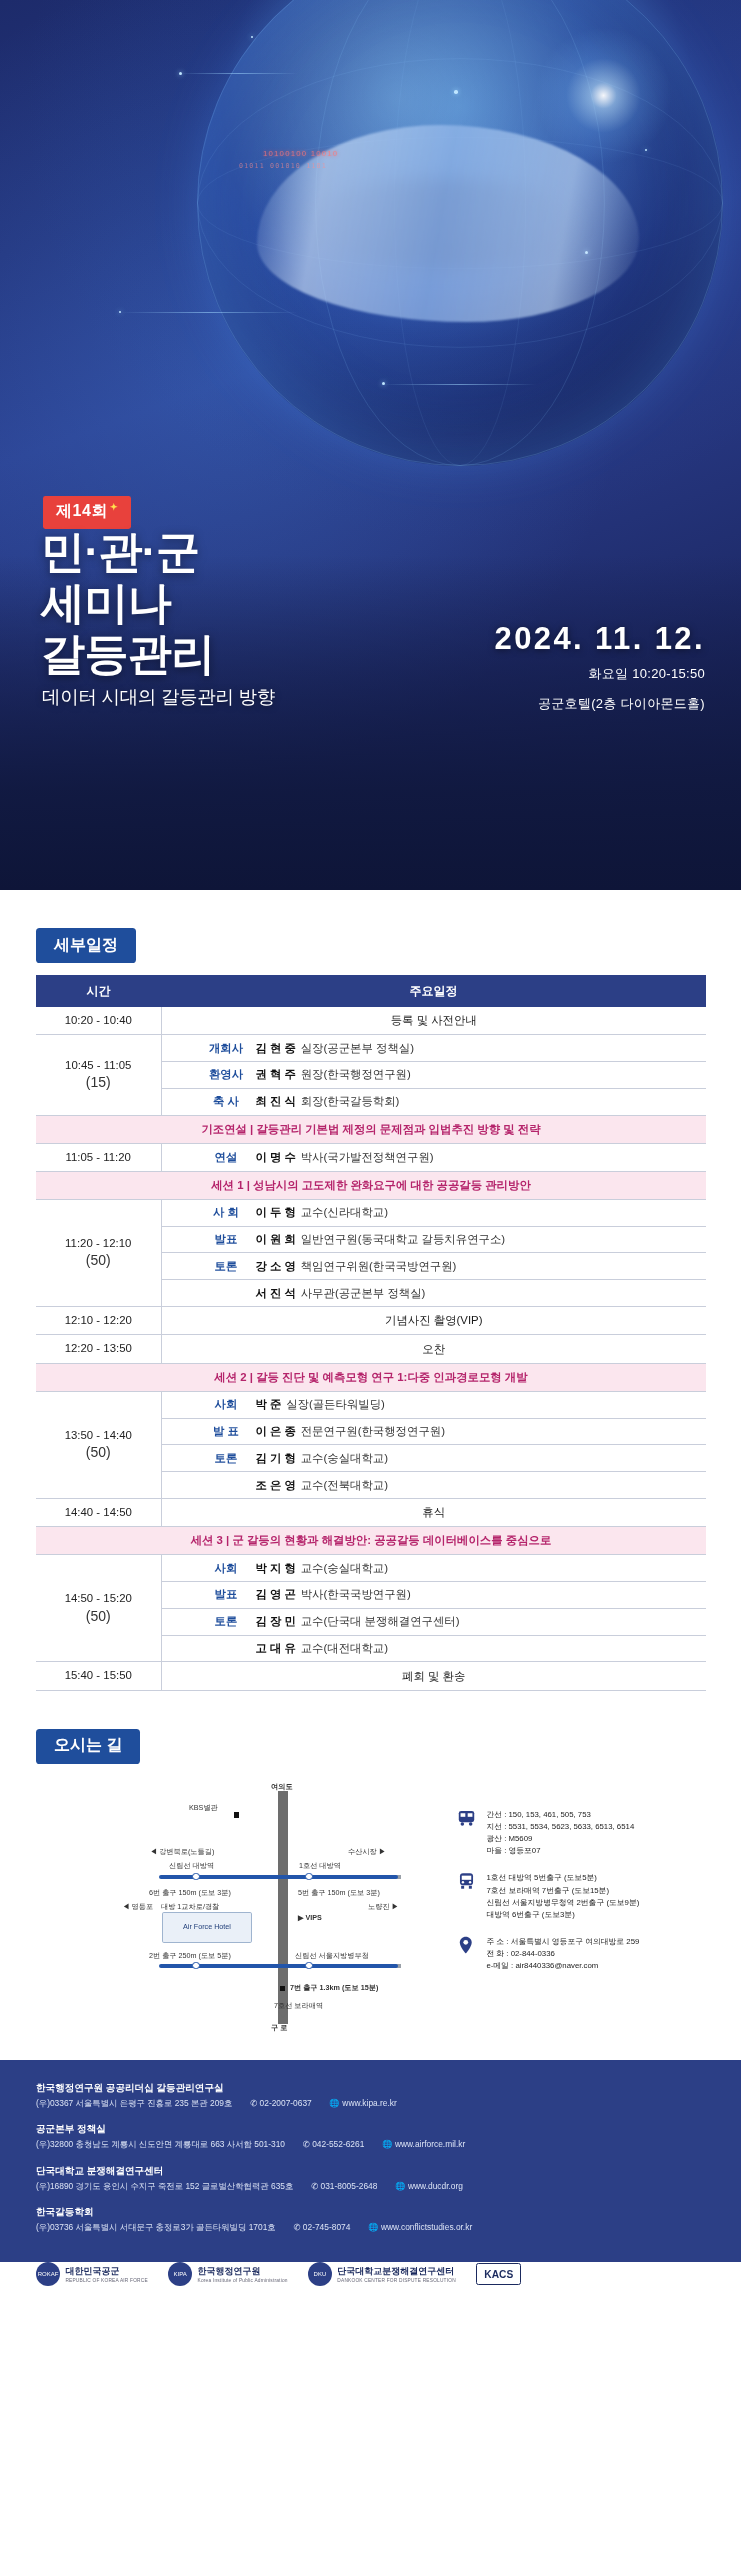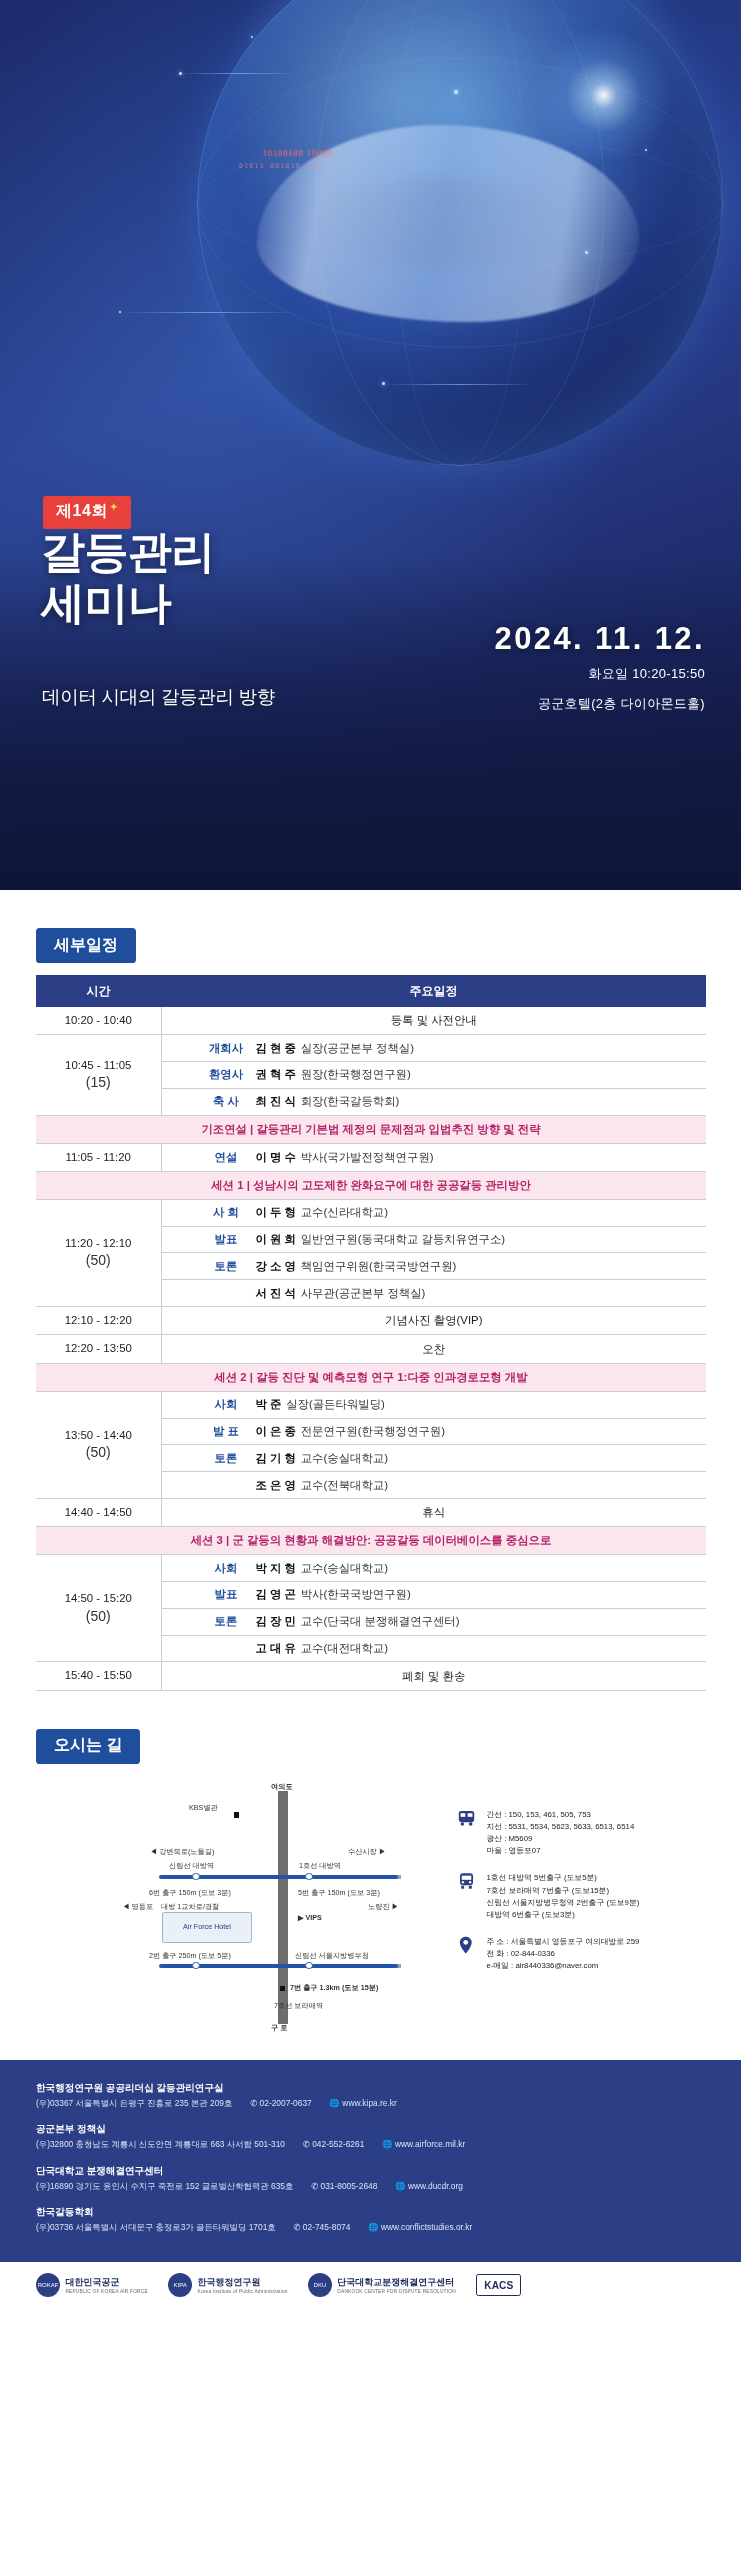--- a/index.html
+++ b/index.html
@@ -66,21 +66,21 @@
     opacity:0.85;
   }
   .hero .hand-shadow {
     position:absolute; left:299px; top:179px; width:287px; height:90px;
     background:linear-gradient(90deg, rgba(30,50,110,0.0), rgba(30,50,110,0.45), rgba(30,50,110,0.0));
     filter:blur(8.4px); border-radius:50%;
   }
   .hero .code {
     position:absolute; left:263px; top:149px;
     color:rgba(255,120,120,0.75);
-    font-family:Liberation Serif, serif;
+    font-family:Liberation Sans, sans-serif;
     font-size:7.8px; letter-spacing:1.2px;
     text-shadow:0 0 3.6px rgba(255,90,90,0.8);
   }
   .hero .code2 {
     position:absolute; left:239px; top:162px;
     color:rgba(255,140,140,0.6);
     font-family:"DejaVu Sans Mono", monospace;
     font-size:6.6px; letter-spacing:1.2px;
   }
   .dot { position:absolute; background:#bfe6ff; border-radius:50%; box-shadow:0 0 4.8px #9fd8ff; }
@@ -224,21 +224,21 @@
     background:#2c3f86;
     color:#fff;
     padding:20.3px 36px 16.7px 36px;
   }
   .forg { margin-bottom:10.8px; font-size:8.4px; line-height:1.6; }
   .forg .on { font-size:9.6px; font-weight:bold; display:block; margin-bottom:1.8px; }
   .forg .addr { color:#dbe3f5; }
   .fcontact { color:#dbe3f5; }
   .fcontact .sep { display:inline-block; width:15.5px; }
   .logos {
-    background:#ffffff; padding:11px 36px; display:flex; align-items:center; gap:20.3px;
+    background:#ffffff; padding:0 36px; display:flex; align-items:center; gap:20.3px;
   }
   .logo-item { display:flex; align-items:center; gap:5.4px; }
   .logo-mark {
     width:24px; height:24px; border-radius:50%;
     background:#2c3f86; color:#fff; font-size:6px;
     display:flex; align-items:center; justify-content:center; text-align:center;
   }
   .logo-txt .t1 { font-size:9px; font-weight:bold; color:#1b2a5e; }
   .logo-txt .t2 { font-size:4.8px; color:#667; letter-spacing:0.2px; }
   .kacs {
@@ -274,22 +274,23 @@
     <div class="code">10100100 10010</div>
     <div class="code2">01011 001010 1101</div>
 
     <div class="hero-bottom"></div>
 
     <div class="badge14">
       <span>제14회</span><span class="star">✦</span>
     </div>
 
     <div class="title-main">
+      <span class="l2">민·관·군</span>
+      <span class="l2">세미나</span>
       <span class="l2">갈등관리</span>
-      <span class="l2">세미나</span>
     </div>
     <div class="title-sub">데이터 시대의 갈등관리 방향</div>
 
     <div class="date-block">
       <div class="d1">2024. 11. 12.</div>
       <div class="d2">화요일  10:20-15:50</div>
       <div class="d3">공군호텔(2층 다이아몬드홀)</div>
     </div>
   </div>
 

